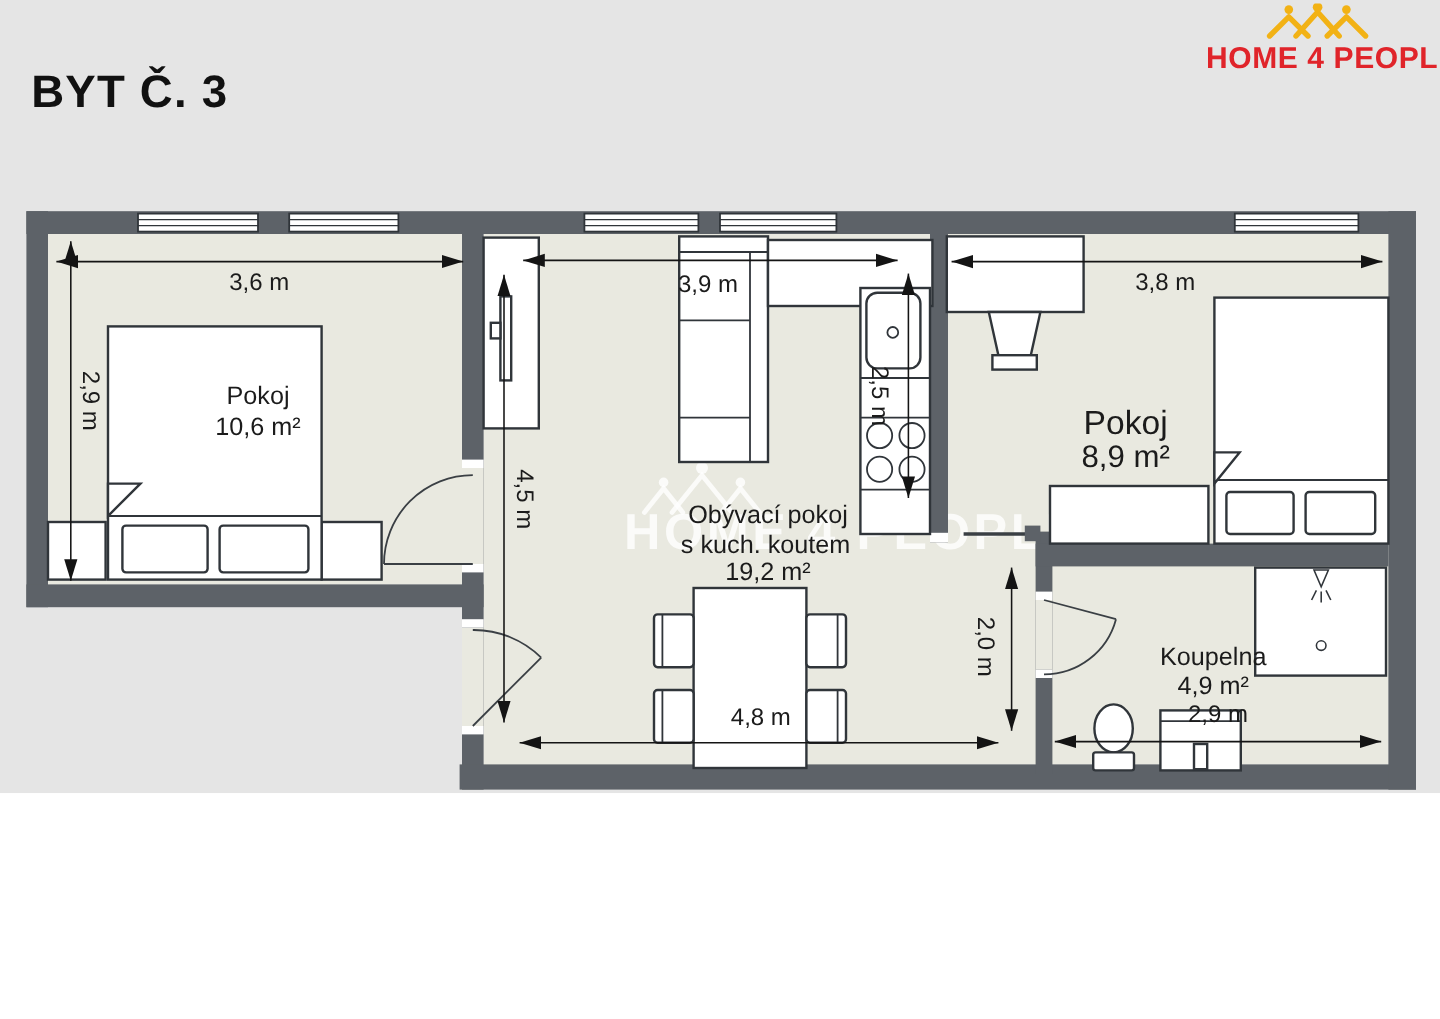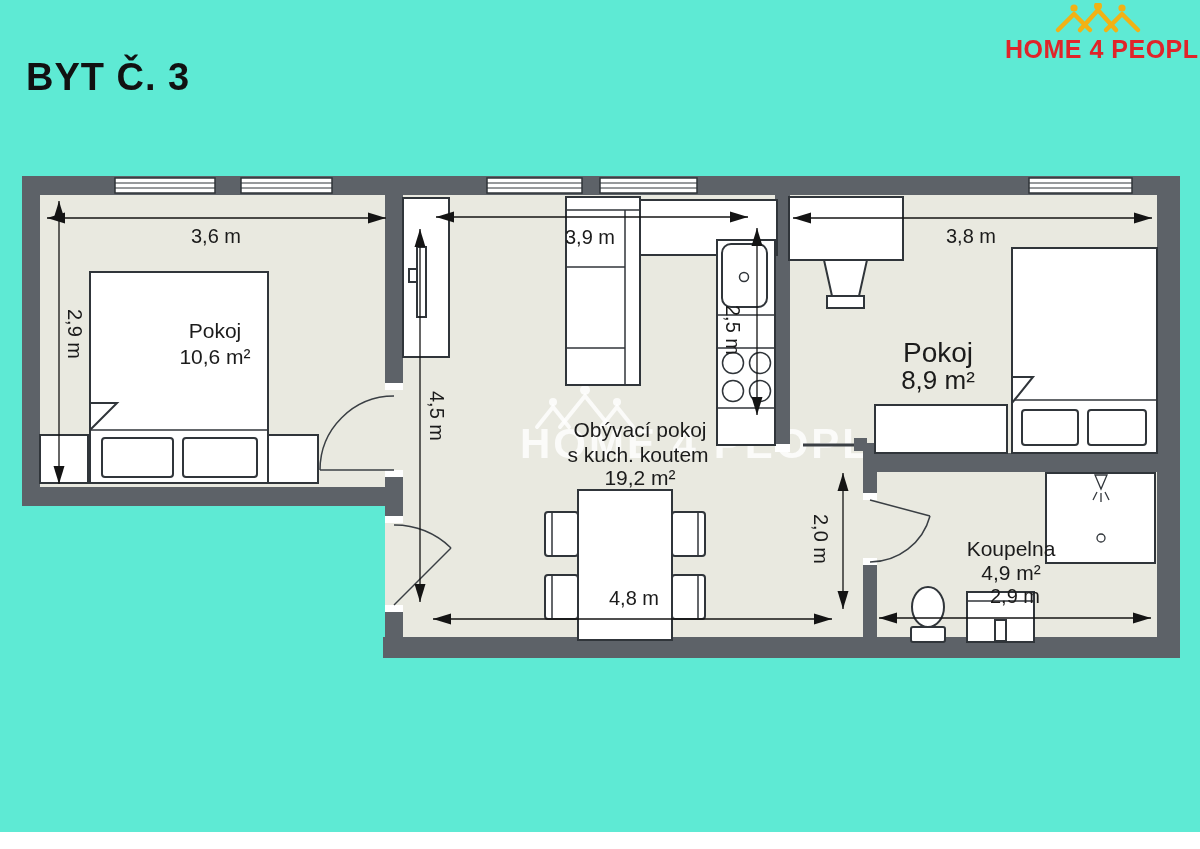--- a/index.html
+++ b/index.html
@@ -1,16 +1,16 @@
 <!DOCTYPE html>
 <html><head>
 <meta charset="utf-8">
 <style>
   html,body{margin:0;padding:0;background:#ffffff;}
-  .stage{position:relative;width:1200px;height:832px;background:#5eead4;overflow:hidden;
+  .stage{position:relative;width:1200px;height:661px;background:#e5e5e5;overflow:hidden;
          font-family:"Liberation Sans",sans-serif;text-decoration:underline;}
   .page-title{position:absolute;left:26px;top:56px;margin:0;font-size:38px;font-weight:bold;
               color:#111111;letter-spacing:1px;}
   .logo{position:absolute;top:3px;right:10px;width:185px;text-align:center;}
   .logo svg{display:block;margin:0 auto;}
   .logo-text{font-size:25px;font-weight:bold;letter-spacing:.5px;white-space:nowrap;color:#e0242a;}
   .plan{position:absolute;left:0;top:0;}
   .plan text{font-family:"Liberation Sans",sans-serif;text-anchor:middle;dominant-baseline:central;}
   .dim{font-size:20px;fill:#1b1b1b;}
   .room{font-size:21px;fill:#1b1b1b;}

